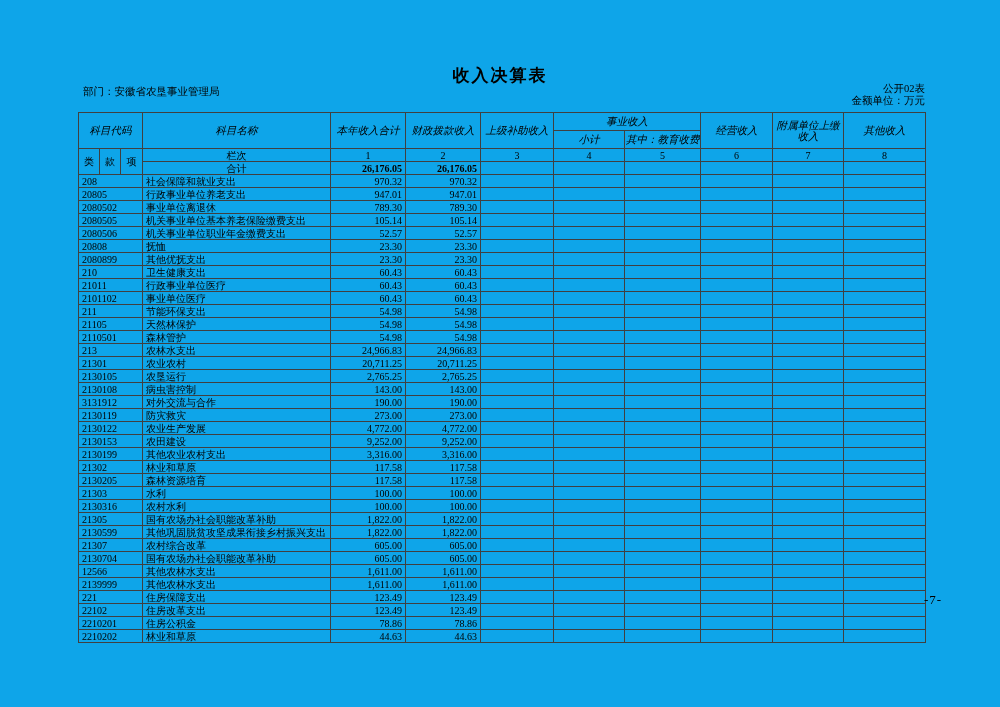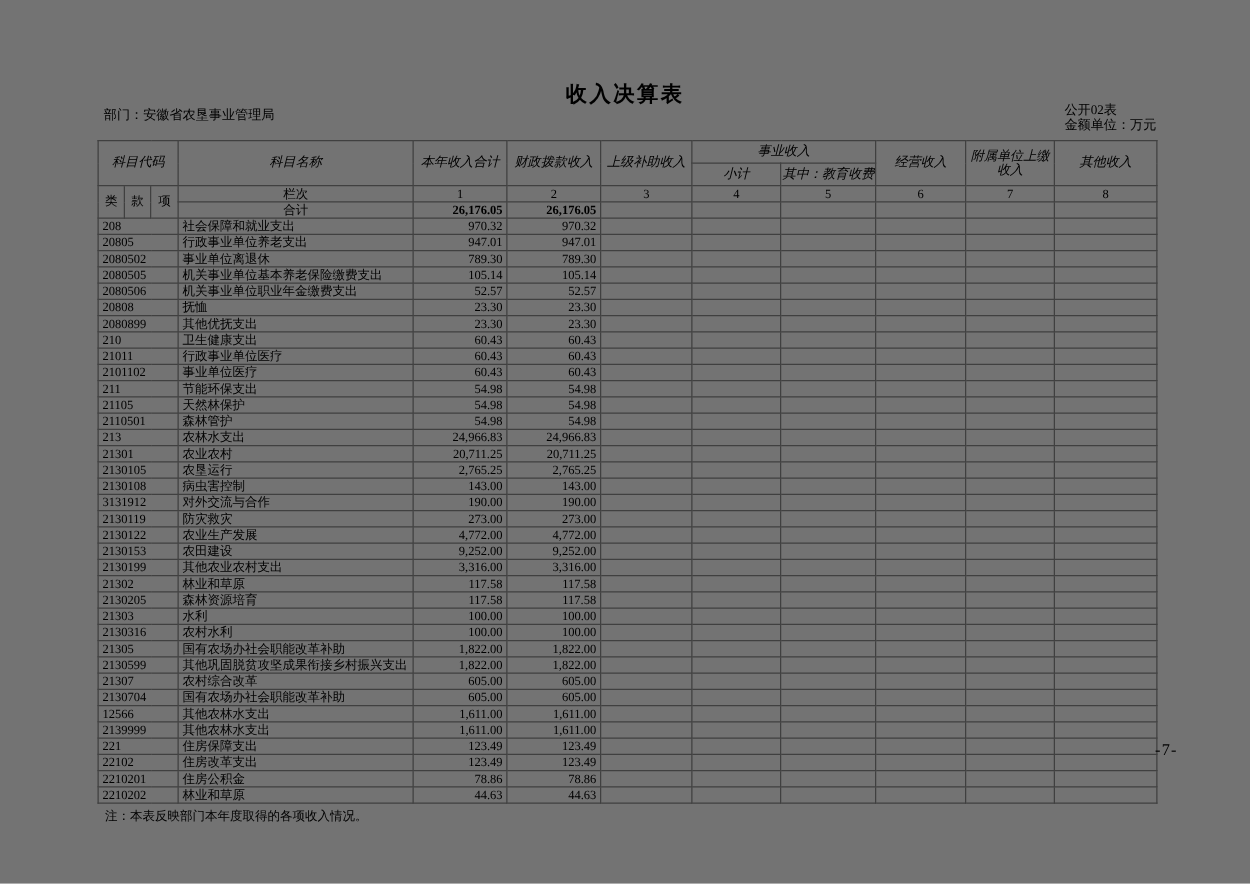--- a/index.html
+++ b/index.html
@@ -1,20 +1,20 @@
 <!DOCTYPE html>
 <html><head>
 <meta charset="utf-8">
 <style>
   html,body{margin:0;padding:0;background:#ffffff;}
-  .page{position:relative;width:1000px;height:707px;background:#737373;
+  .page{position:relative;width:1000px;height:707px;background:#0ea5e9;
         font-family:"Liberation Serif","DejaVu Serif",serif;color:#000;overflow:hidden;}
   .title{position:absolute;top:64px;left:0;width:1000px;text-align:center;
          font-size:17px;font-weight:bold;letter-spacing:2px;}
-  .meta-right{position:absolute;top:83px;right:75px;text-align:left;
+  .meta-right{position:absolute;top:83px;right:75px;text-align:right;
               font-size:10.5px;line-height:12px;}
   .department{position:absolute;top:85px;left:83px;font-size:10.5px;font-family:Liberation Serif, serif;}
   .tablewrap{position:absolute;top:112px;left:78px;}
   table{border-collapse:collapse;table-layout:fixed;width:847px;}
   td{border:1px solid #404040;font-size:10px;line-height:11px;padding:0 3px;
      overflow:hidden;white-space:nowrap;height:12px;vertical-align:middle;}
   tr.hrow td{height:17px;}
   .hd{text-align:center;font-size:10.5px;padding:0 1px;font-style:italic;}
   .wrap{white-space:normal;text-align:center;}
   .num{text-align:right;}
@@ -522,15 +522,14 @@
             <td class="num"></td>
             <td class="num"></td>
             <td class="num"></td>
             <td class="num"></td>
             <td class="num"></td>
           </tr>
         </tbody>
     </table>
   </div>
 
-  <div class="footnote">注：本表反映部门本年度取得的各项收入情况。</div>
   <div class="pageno">-7-</div>
 </div>
 
 </body></html>

